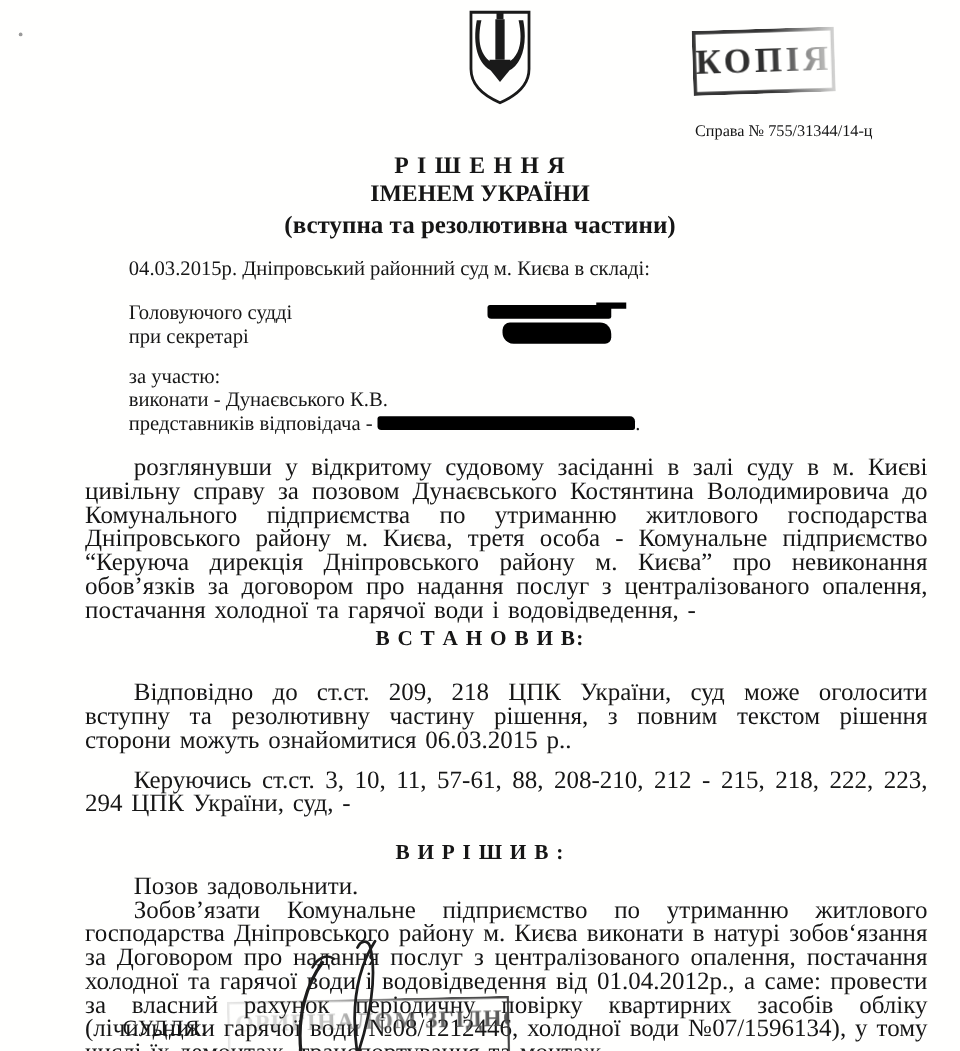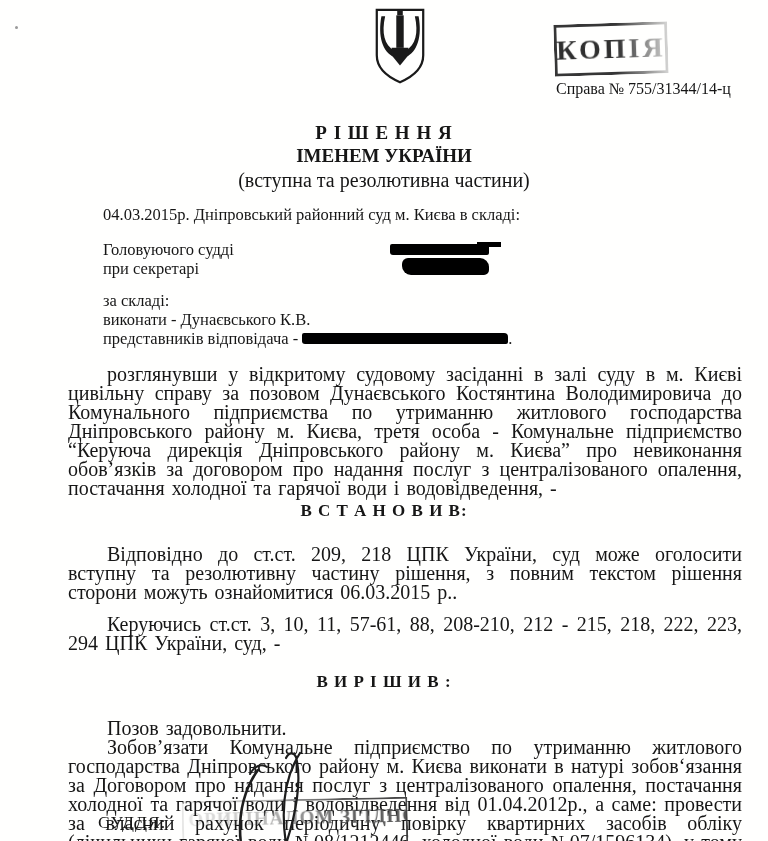--- a/index.html
+++ b/index.html
@@ -14,49 +14,49 @@
   .trident { position:absolute; left:372px; top:7px; }
   .copy-stamp {
     position:absolute; left:554px; top:23px; width:108px; height:46px;
     border:3px solid #2b2b2b; transform:rotate(-1.8deg);
     display:flex; align-items:center; justify-content:center;
     font-weight:bold; font-size:28px; letter-spacing:3px; color:#242424;
     filter:blur(.3px);
     -webkit-mask-image:linear-gradient(to right, rgba(0,0,0,.95) 55%, rgba(0,0,0,.45) 85%, rgba(0,0,0,.2));
             mask-image:linear-gradient(to right, rgba(0,0,0,.95) 55%, rgba(0,0,0,.45) 85%, rgba(0,0,0,.2));
   }
-  .case-number { position:absolute; left:556px; top:80px; font-size:16px;font-family:Liberation Serif, serif; }
+  .case-number { position:absolute; left:556px; top:97px; font-size:13px;font-family:Liberation Serif, serif; }
   .speck { position:absolute; left:15px; top:26px; width:3px; height:3px; background:#9a9a9a; border-radius:50%; }
 
   
   .doc-flow { position:absolute; top:122px; left:0; width:768px; }
   .title-block { text-align:center; }
   .title-l1 { font-weight:bold; font-size:19px; line-height:22px; letter-spacing:1px; }
   .title-l2 { font-weight:bold; font-size:19px; line-height:23px;text-align:center; }
-  .title-l3 { font-weight:normal; font-size:20px; line-height:27px;text-align:center; }
+  .title-l3 { font-weight:bold; font-size:20px; line-height:27px;text-align:center; }
 
   .date-line { margin:11px 0 0 103px; font-size:16.5px; }
 
   .comp-row { position:relative; margin-left:103px; height:19px; font-size:16.5px; }
   .comp-row.first { margin-top:15px; }
   .redact-judge { position:absolute; left:287px; top:4px; width:99px; height:11px; background:#000; border-radius:2px 1px 2px 3px; }
   .redact-judge::after { content:""; position:absolute; right:-12px; top:-2px; width:24px; height:5px; background:#000; }
   .redact-secretary { position:absolute; left:299px; top:-1px; width:87px; height:17px; background:#000; border-radius:6px 9px 5px 9px; }
 
   .participants { margin:13px 0 0 103px; font-size:16.5px; line-height:19px; }
   .redact-inline { display:inline-block; width:206px; height:11px; background:#000; border-radius:2px 4px 2px 3px; vertical-align:baseline; }
 
   .p { margin:0 26px 0 68px; text-align:justify; text-indent:39px; font-size:20px; line-height:19px; word-spacing:2px; }
   .p.case { margin-top:17px; }
   .sec-heading { text-align:center; font-weight:bold; font-size:17px; letter-spacing:1px; }
   .h-est { margin-top:3px; }
   .p-est1 { margin-top:24px; }
   .p-est2 { margin-top:13px; }
   .h-dec { margin-top:19px;text-align:center; }
-  .p-dec1 { margin-top:27px; }
+  .p-dec1 { margin-top:8px; }
 
   
   .judge-line { position:absolute; left:98px; top:812px; font-size:17.5px; letter-spacing:1px; }
   .certify-stamp {
     position:absolute; left:182px; top:799px; width:226px; height:58px;
     border:2px solid #3a3a3a; transform:rotate(-1.2deg);
     display:flex; align-items:flex-start; justify-content:center;
     padding-top:6px; box-sizing:border-box;
     font-weight:bold; font-size:19px; letter-spacing:1px; color:#4d4d4d;
     filter:blur(.35px);
@@ -103,21 +103,21 @@
     <div class="comp-row first">
       <span>Головуючого судді</span>
       <span class="redact-judge"></span>
     </div>
     <div class="comp-row">
       <span>при секретарі</span>
       <span class="redact-secretary"></span>
     </div>
 
     <div class="participants">
-      <div>за складі:</div>
+      <div>за участю:</div>
       <div>виконати  - Дунаєвського К.В.</div>
       <div><span>представників відповідача  - </span><span class="redact-inline"></span><span>.</span></div>
     </div>
 
     <div class="p case">розглянувши у відкритому судовому засіданні в залі суду в м. Києві цивільну справу за позовом Дунаєвського Костянтина Володимировича до Комунального підприємства по утриманню житлового господарства Дніпровського району м. Києва, третя особа - Комунальне підприємство “Керуюча дирекція Дніпровського району м. Києва” про невиконання обов’язків за договором про надання послуг з централізованого опалення, постачання холодної та гарячої води і водовідведення, -</div>
 
     <div class="sec-heading h-est">В С Т А Н О В И В:</div>
 
     <div class="p p-est1">Відповідно до ст.ст. 209, 218 ЦПК України, суд може оголосити вступну та резолютивну частину рішення, з повним текстом рішення сторони можуть ознайомитися 06.03.2015 р..</div>
     <div class="p p-est2">Керуючись ст.ст. 3, 10, 11, 57-61, 88, 208-210, 212 - 215, 218, 222, 223, 294  ЦПК України, суд, -</div>

